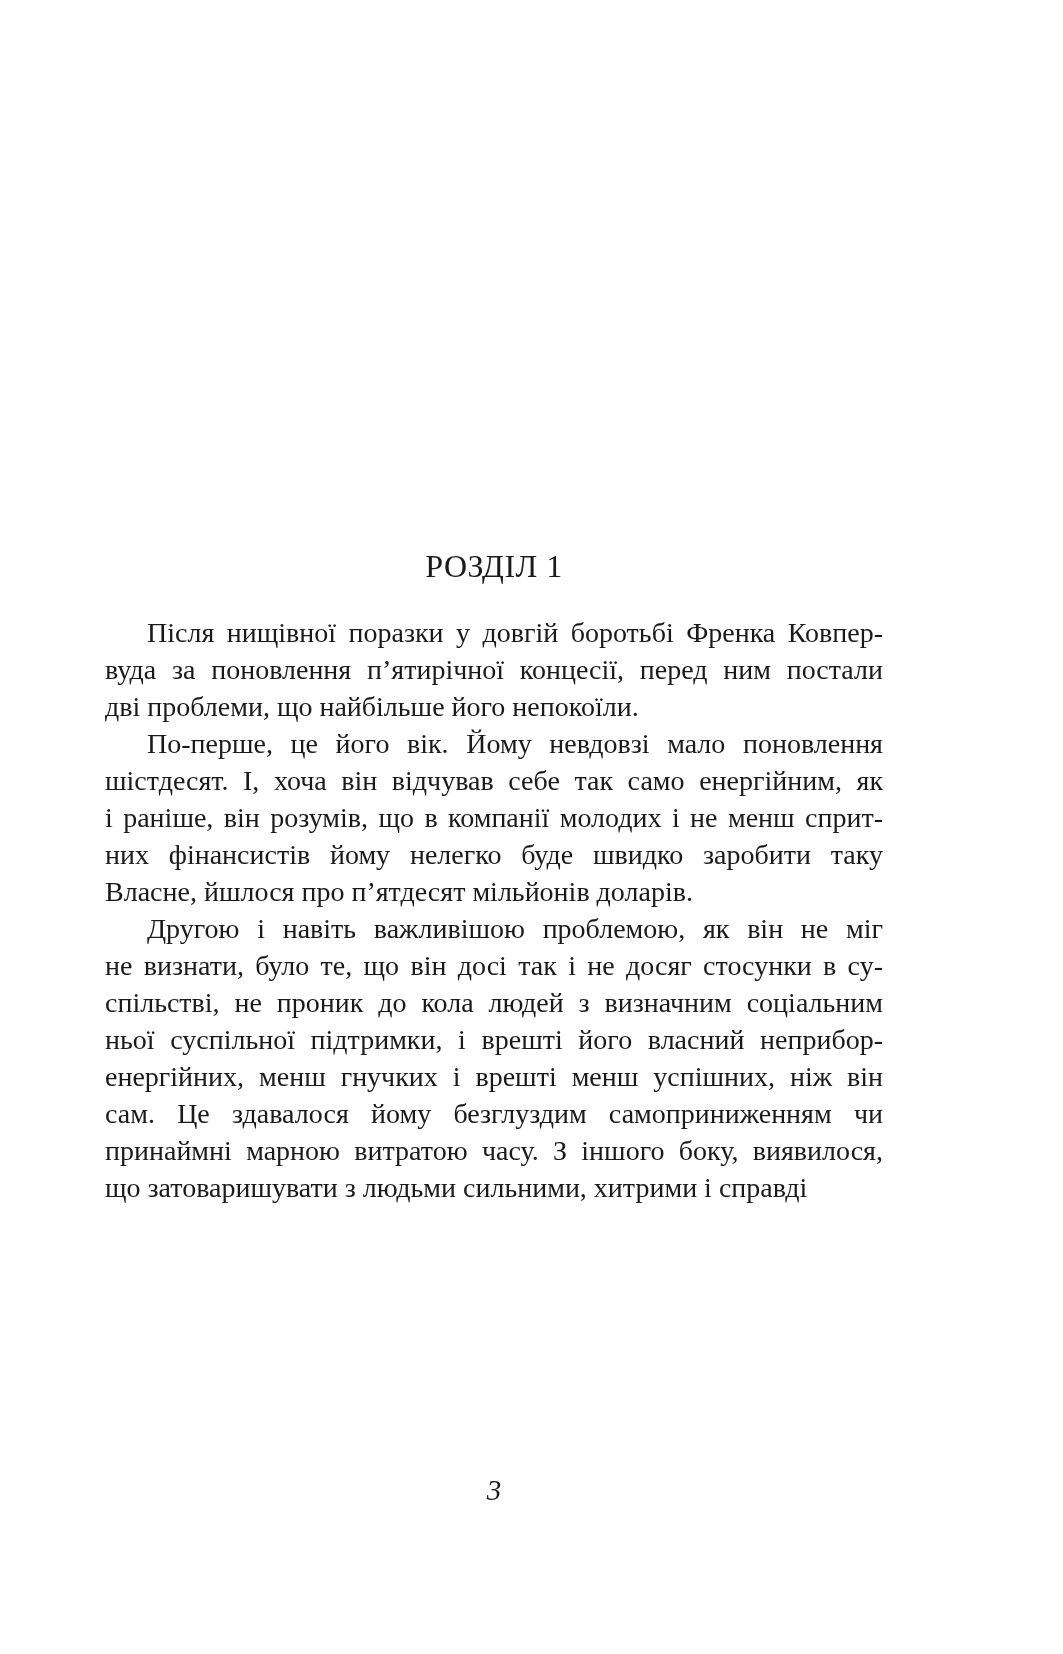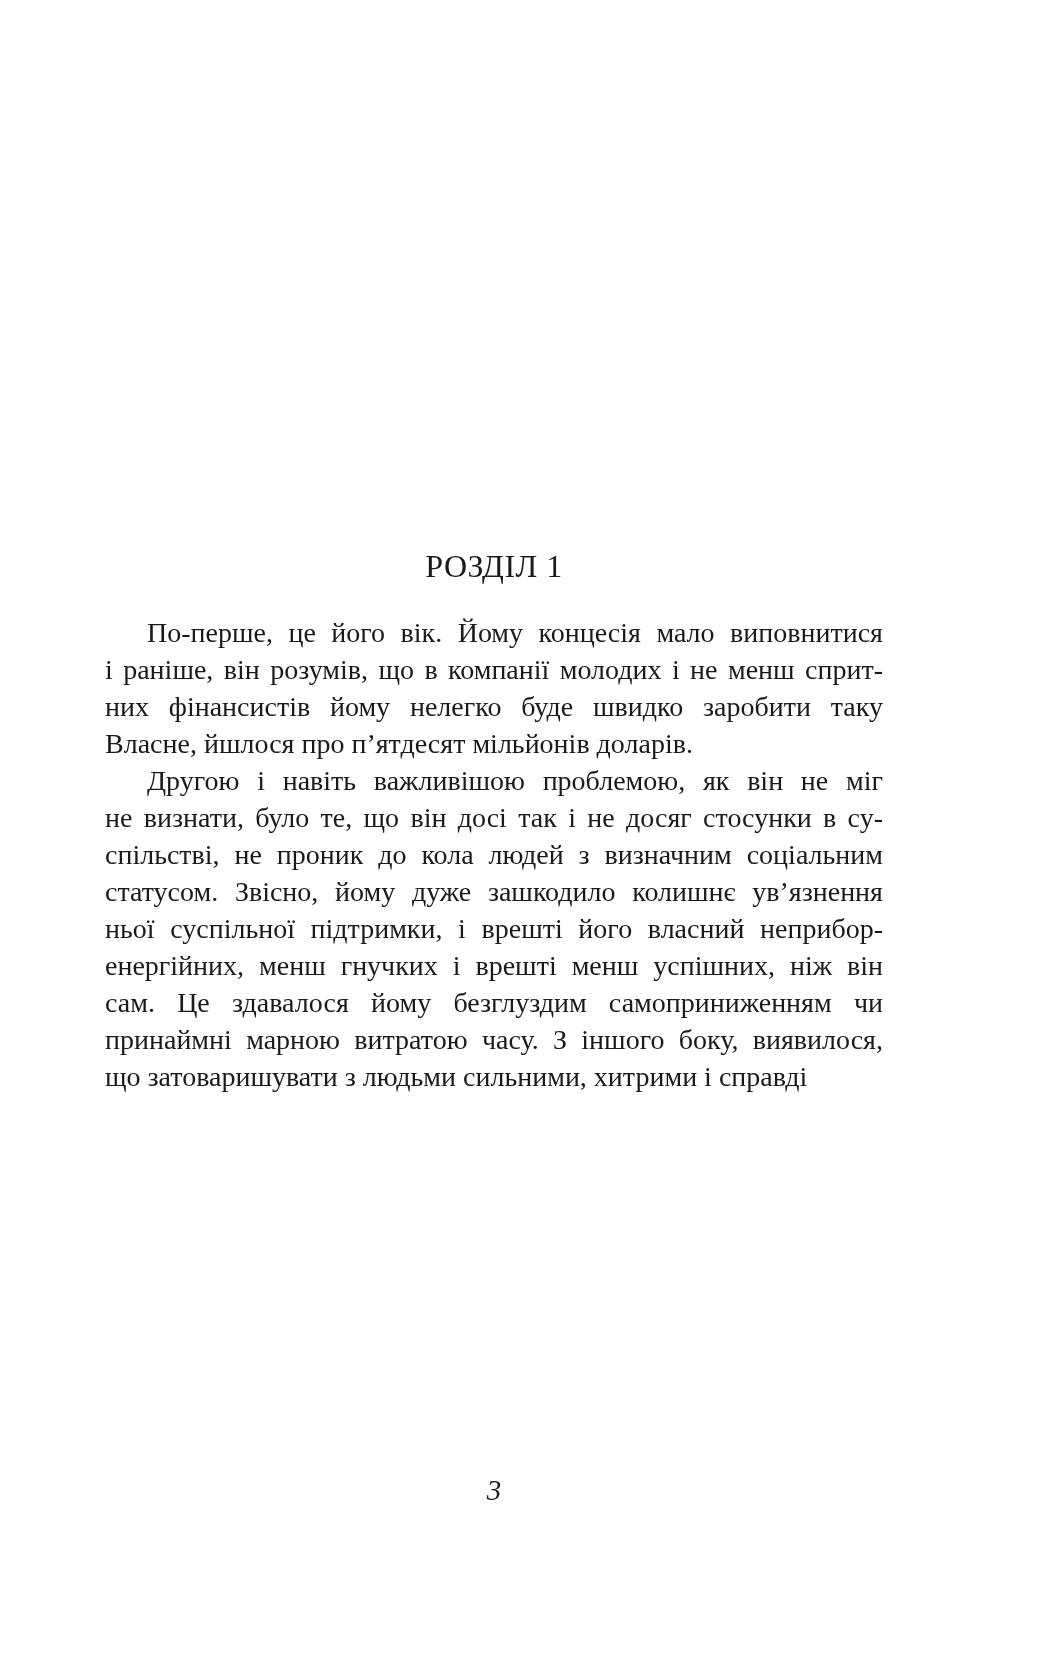--- a/index.html
+++ b/index.html
@@ -59,30 +59,35 @@
   }
 </style>
 </head>
 <body>
 
 <div class="page">
   <h1 class="chapter">РОЗДІЛ 1</h1>
 
   <div class="body-text">
       <div class="paragraph">
-        <div class="line first">По-перше, це його вік. Йому концесія мало виповнитися</div>
+        <div class="line first">Після нищівної поразки у довгій боротьбі Френка Ковпер-</div>
+        <div class="line">вуда за поновлення п’ятирічної концесії, перед ним постали</div>
+        <div class="line last">дві проблеми, що найбільше його непокоїли.</div>
+      </div>
+      <div class="paragraph">
+        <div class="line first">По-перше, це його вік. Йому невдовзі мало поновлення</div>
+        <div class="line">шістдесят. І, хоча він відчував себе так само енергійним, як</div>
         <div class="line">і раніше, він розумів, що в компанії молодих і не менш сприт-</div>
         <div class="line">них фінансистів йому нелегко буде швидко заробити таку</div>
         <div class="line last">Власне, йшлося про п’ятдесят мільйонів доларів.</div>
       </div>
       <div class="paragraph">
         <div class="line first">Другою і навіть важливішою проблемою, як він не міг</div>
         <div class="line">не визнати, було те, що він досі так і не досяг стосунки в су-</div>
         <div class="line">спільстві, не проник до кола людей з визначним соціальним</div>
-        <div class="line">статусом. Звісно, йому дуже зашкодило колишнє ув’язнення</div>
         <div class="line">ньої суспільної підтримки, і врешті його власний неприбор-</div>
       </div>
       <div class="paragraph">
         <div class="line">енергійних, менш гнучких і врешті менш успішних, ніж він</div>
         <div class="line">сам. Це здавалося йому безглуздим самоприниженням чи</div>
         <div class="line">принаймні марною витратою часу. З іншого боку, виявилося,</div>
         <div class="line last">що затоваришувати з людьми сильними, хитрими і справді</div>
       </div>
     </div>
 

